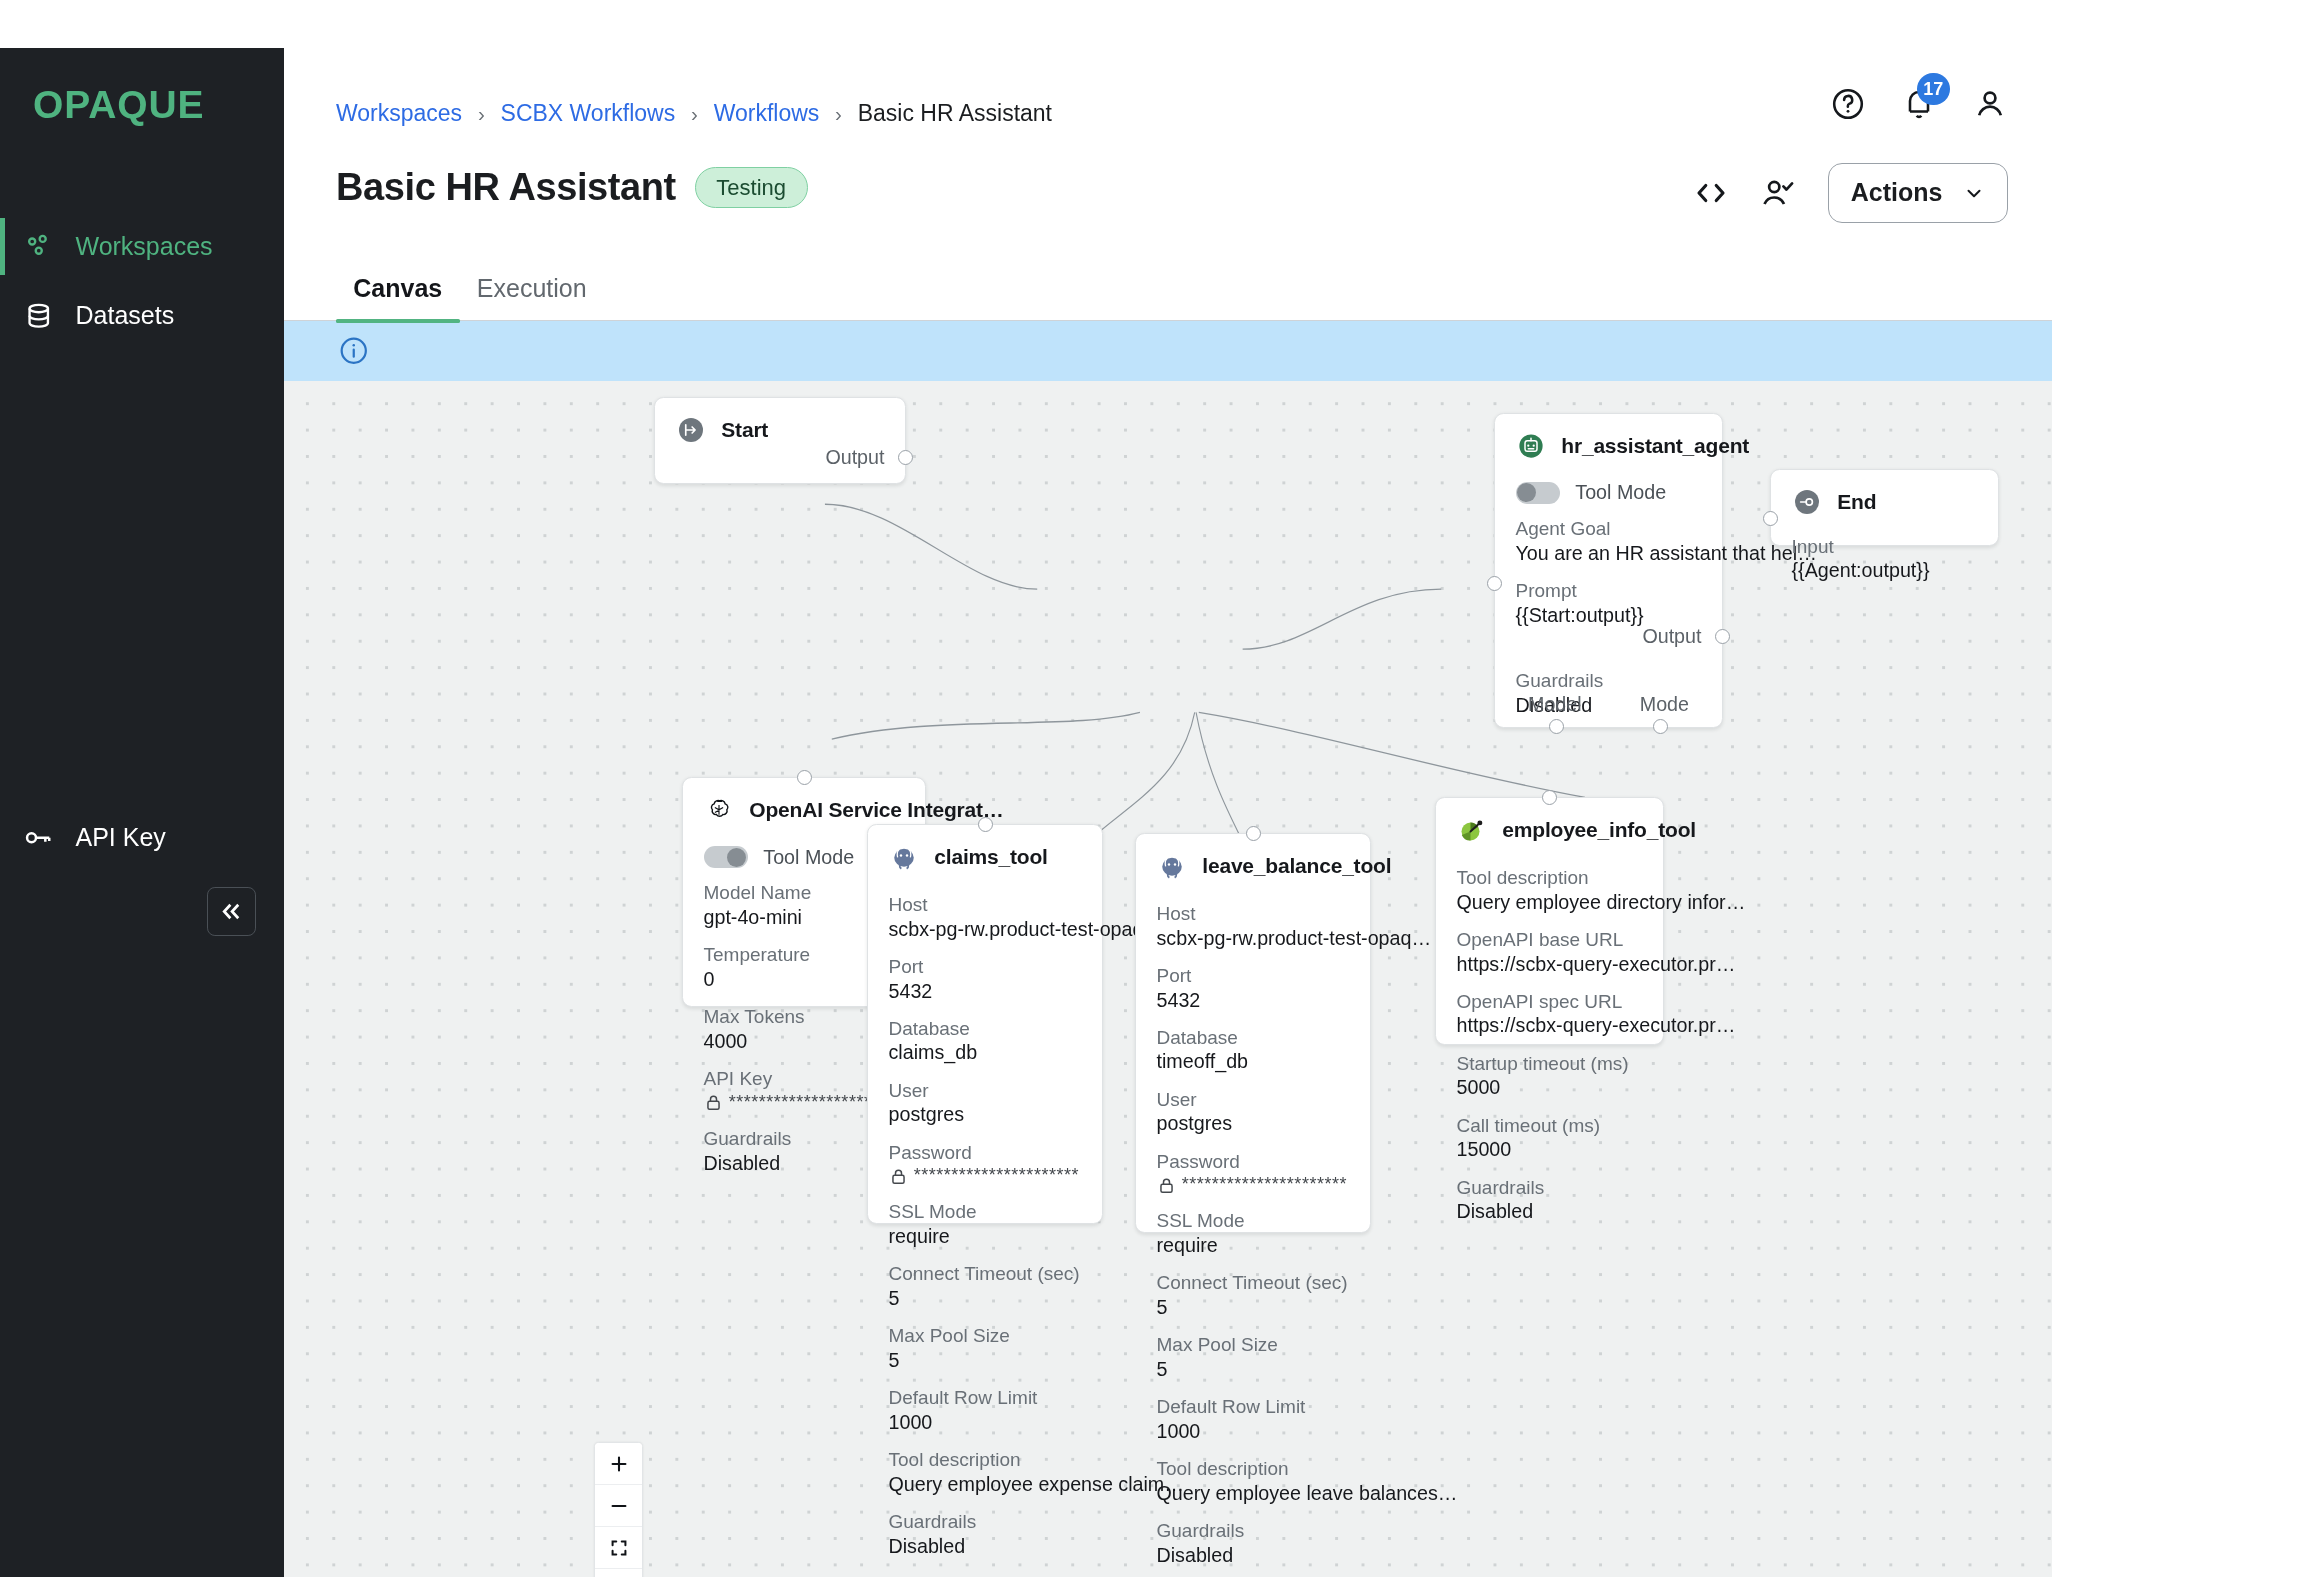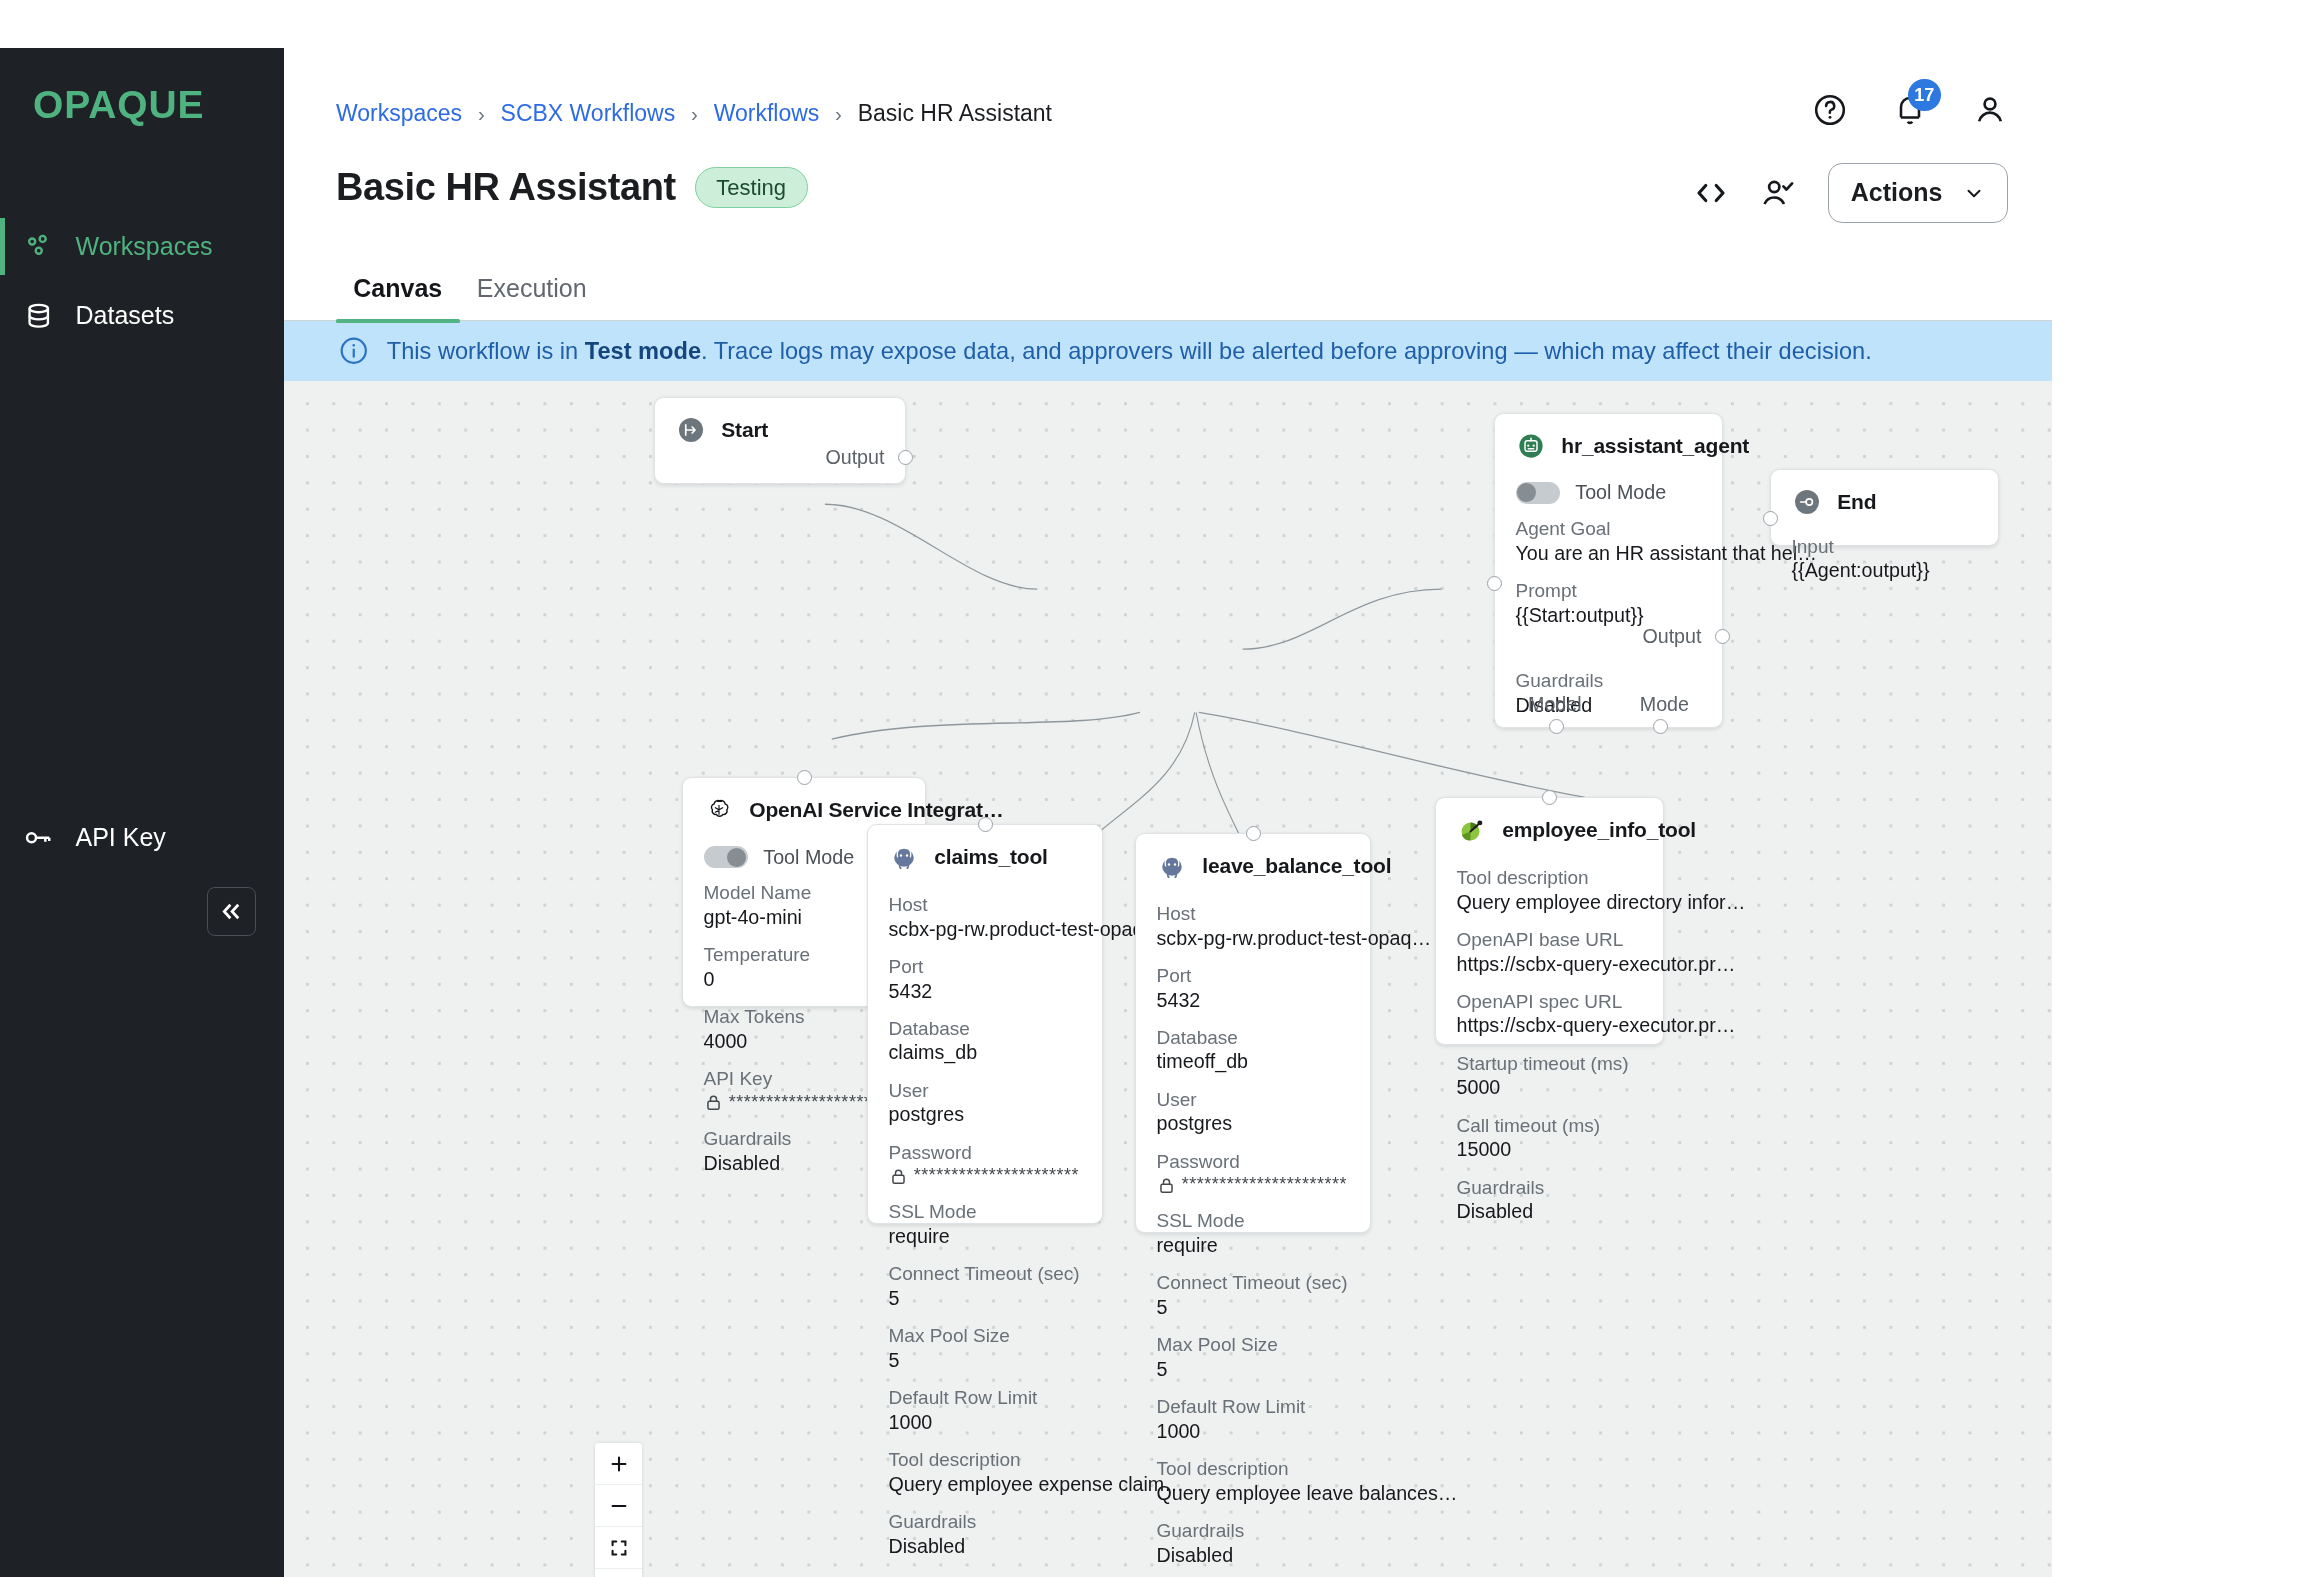--- a/index.html
+++ b/index.html
@@ -52,22 +52,22 @@
   .topbar { height: 118px; position: relative; flex: 0 0 118px; }
   .breadcrumb {
     position: absolute; left: 52px; top: 52px;
     display: flex; align-items: center; gap: 15.8px;
     font-size: 23px;
   }
   .crumb { color: #2d6be4; }
   .crumb.current { color: #1b1d20; }
   .crumb-sep { color: #6b7177; font-size: 20.5px; }
   .topicons {
-    position: absolute; right: 44px; top: 44px;
-    display: flex; align-items: center; gap: 44px; justify-content: space-between;
+    position: absolute; right: 44px; top: 38px;
+    display: flex; align-items: center; gap: 35px; justify-content: space-between;
   }
   .topicons .ic { width: 36px; height: 36px; position: relative; display: block; }
   .topicons .ic svg { width: 36px; height: 36px; display: block; }
   .badge {
     position: absolute; top: -12.6px; right: -12.6px;
     background: #2d79e0; color: #fff; border-radius: 787px;
     min-width: 31.5px; height: 31.5px; padding: 0 6.3px;
     font-size: 18px; font-weight: 700;
     display: flex; align-items: center; justify-content: center;
   }
@@ -297,21 +297,20 @@
         <span>Execution</span>
       </div>
     </div>
 
     <div class="banner">
       <svg viewBox="0 0 24 24" fill="none" stroke="#2b74c4" stroke-width="1.7">
         <circle cx="12" cy="12" r="9.2"></circle>
           <path d="M12 11.2v5.3" stroke-linecap="round"></path>
         <circle cx="12" cy="7.9" r="0.95" fill="#2b74c4" stroke="none"></circle>
       </svg>
-      <span><span>This workflow is in </span><b>Test mode</b><span>. Trace logs may expose data, and approvers will be alerted before approving — which may affect their decision.</span></span>
     </div>
 
     <div class="canvas">
 
       <svg class="edges" viewBox="0 0 2582 1495" preserveAspectRatio="none">
         <g fill="none" stroke="#8e969c" stroke-width="1.6">
 
           <path d="M790,148 C900,148 1000,250 1100,250"></path>
 
           <path d="M1400,322 C1500,322 1560,250 1690,250"></path>

